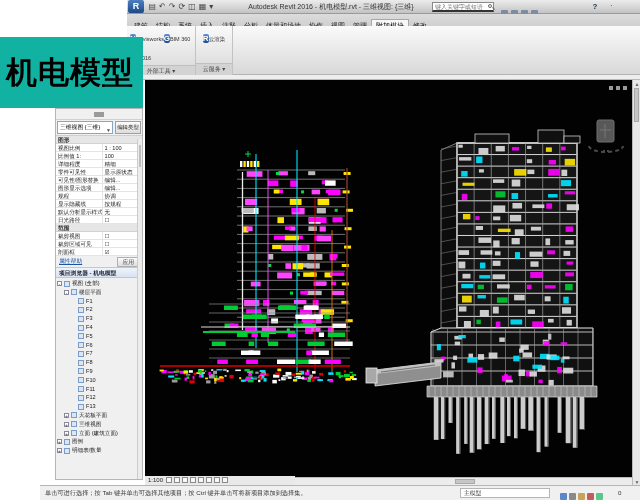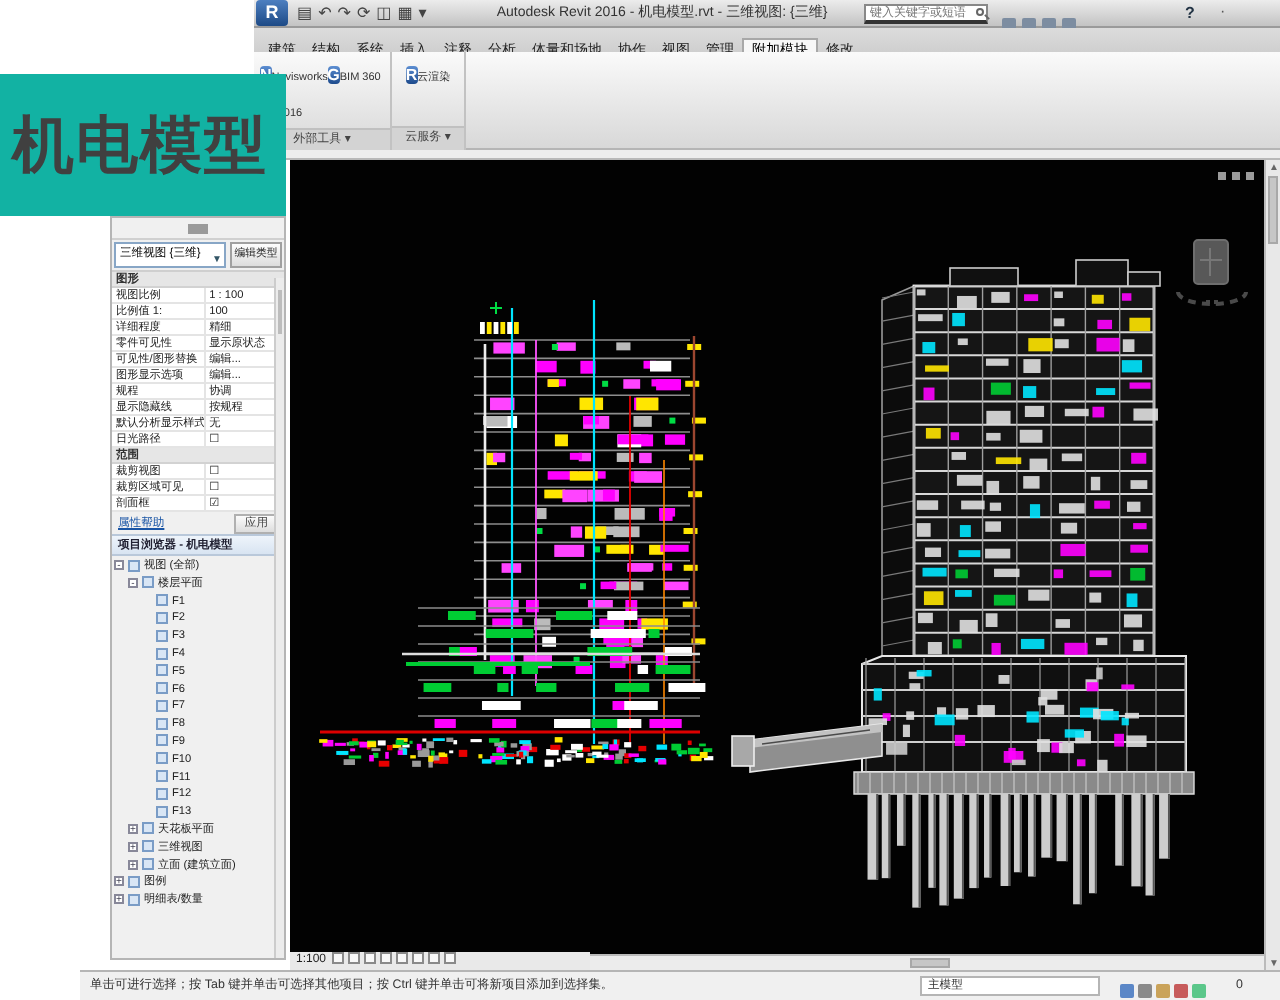--- a/index.html
+++ b/index.html
@@ -35,21 +35,21 @@
   .pbtns{flex:1;display:flex;align-items:flex-start;padding:1px 2px;}
   .bigbtn{width:30px;text-align:center;margin:0 1px;}
   .bicon{width:14px;height:14px;margin:0 auto;border-radius:2px;
     background:linear-gradient(#5c8ed2,#1c4a8c);color:#fff;font-size:8px;font-weight:bold;line-height:14px;}
   .blabel{font-size:5.5px;line-height:1.1;color:#333;margin-top:1px;}
   .plabel{height:12px;background:#d3d3d3;border-top:1px solid #c0c0c0;font-size:6px;color:#444;
     text-align:center;line-height:11px;}
   #optionsbar{position:absolute;left:127px;top:75px;width:513px;height:5px;background:#eeeeee;border-bottom:1px solid #b9b9b9;}
   
   #banner{position:absolute;left:0;top:37px;width:143px;height:71px;background:#12b2a3;z-index:40;}
-  #banner .btxt{color:#404040;font-size:31px;font-weight:bold;line-height:71px;padding-left:6px;letter-spacing:1px;white-space:nowrap;}
+  #banner .btxt{color:#000000;font-size:31px;font-weight:bold;line-height:71px;padding-left:6px;letter-spacing:1px;white-space:nowrap;}
   
   #viewport{position:absolute;left:145px;top:80px;width:487px;height:406px;background:#020202;}
   #vscroll{position:absolute;left:632px;top:80px;width:8px;height:406px;background:#e8e8e8;border-left:1px solid #bbb;}
   #vthumb{position:absolute;left:1px;top:8px;width:5px;height:34px;background:#c6c6c6;border:1px solid #a8a8a8;}
   .varrow{position:absolute;left:0;width:8px;height:8px;font-size:5px;color:#666;text-align:center;line-height:8px;}
   #hscroll{position:absolute;left:295px;top:477px;width:337px;height:8px;background:#ececec;border-top:1px solid #bbb;z-index:5;}
   #hthumb{position:absolute;left:160px;top:1px;width:20px;height:5px;background:#c6c6c6;border:1px solid #a8a8a8;}
   #vcb{position:absolute;left:145px;top:476px;width:150px;height:9px;background:#e9e9e9;z-index:6;
     font-size:6px;line-height:9px;color:#222;padding-left:3px;white-space:nowrap;}
   #vcb .vcbi{display:inline-block;width:6px;height:6px;margin:0 1px;background:#f8f8f8;border:1px solid #8a8a8a;vertical-align:middle;}

